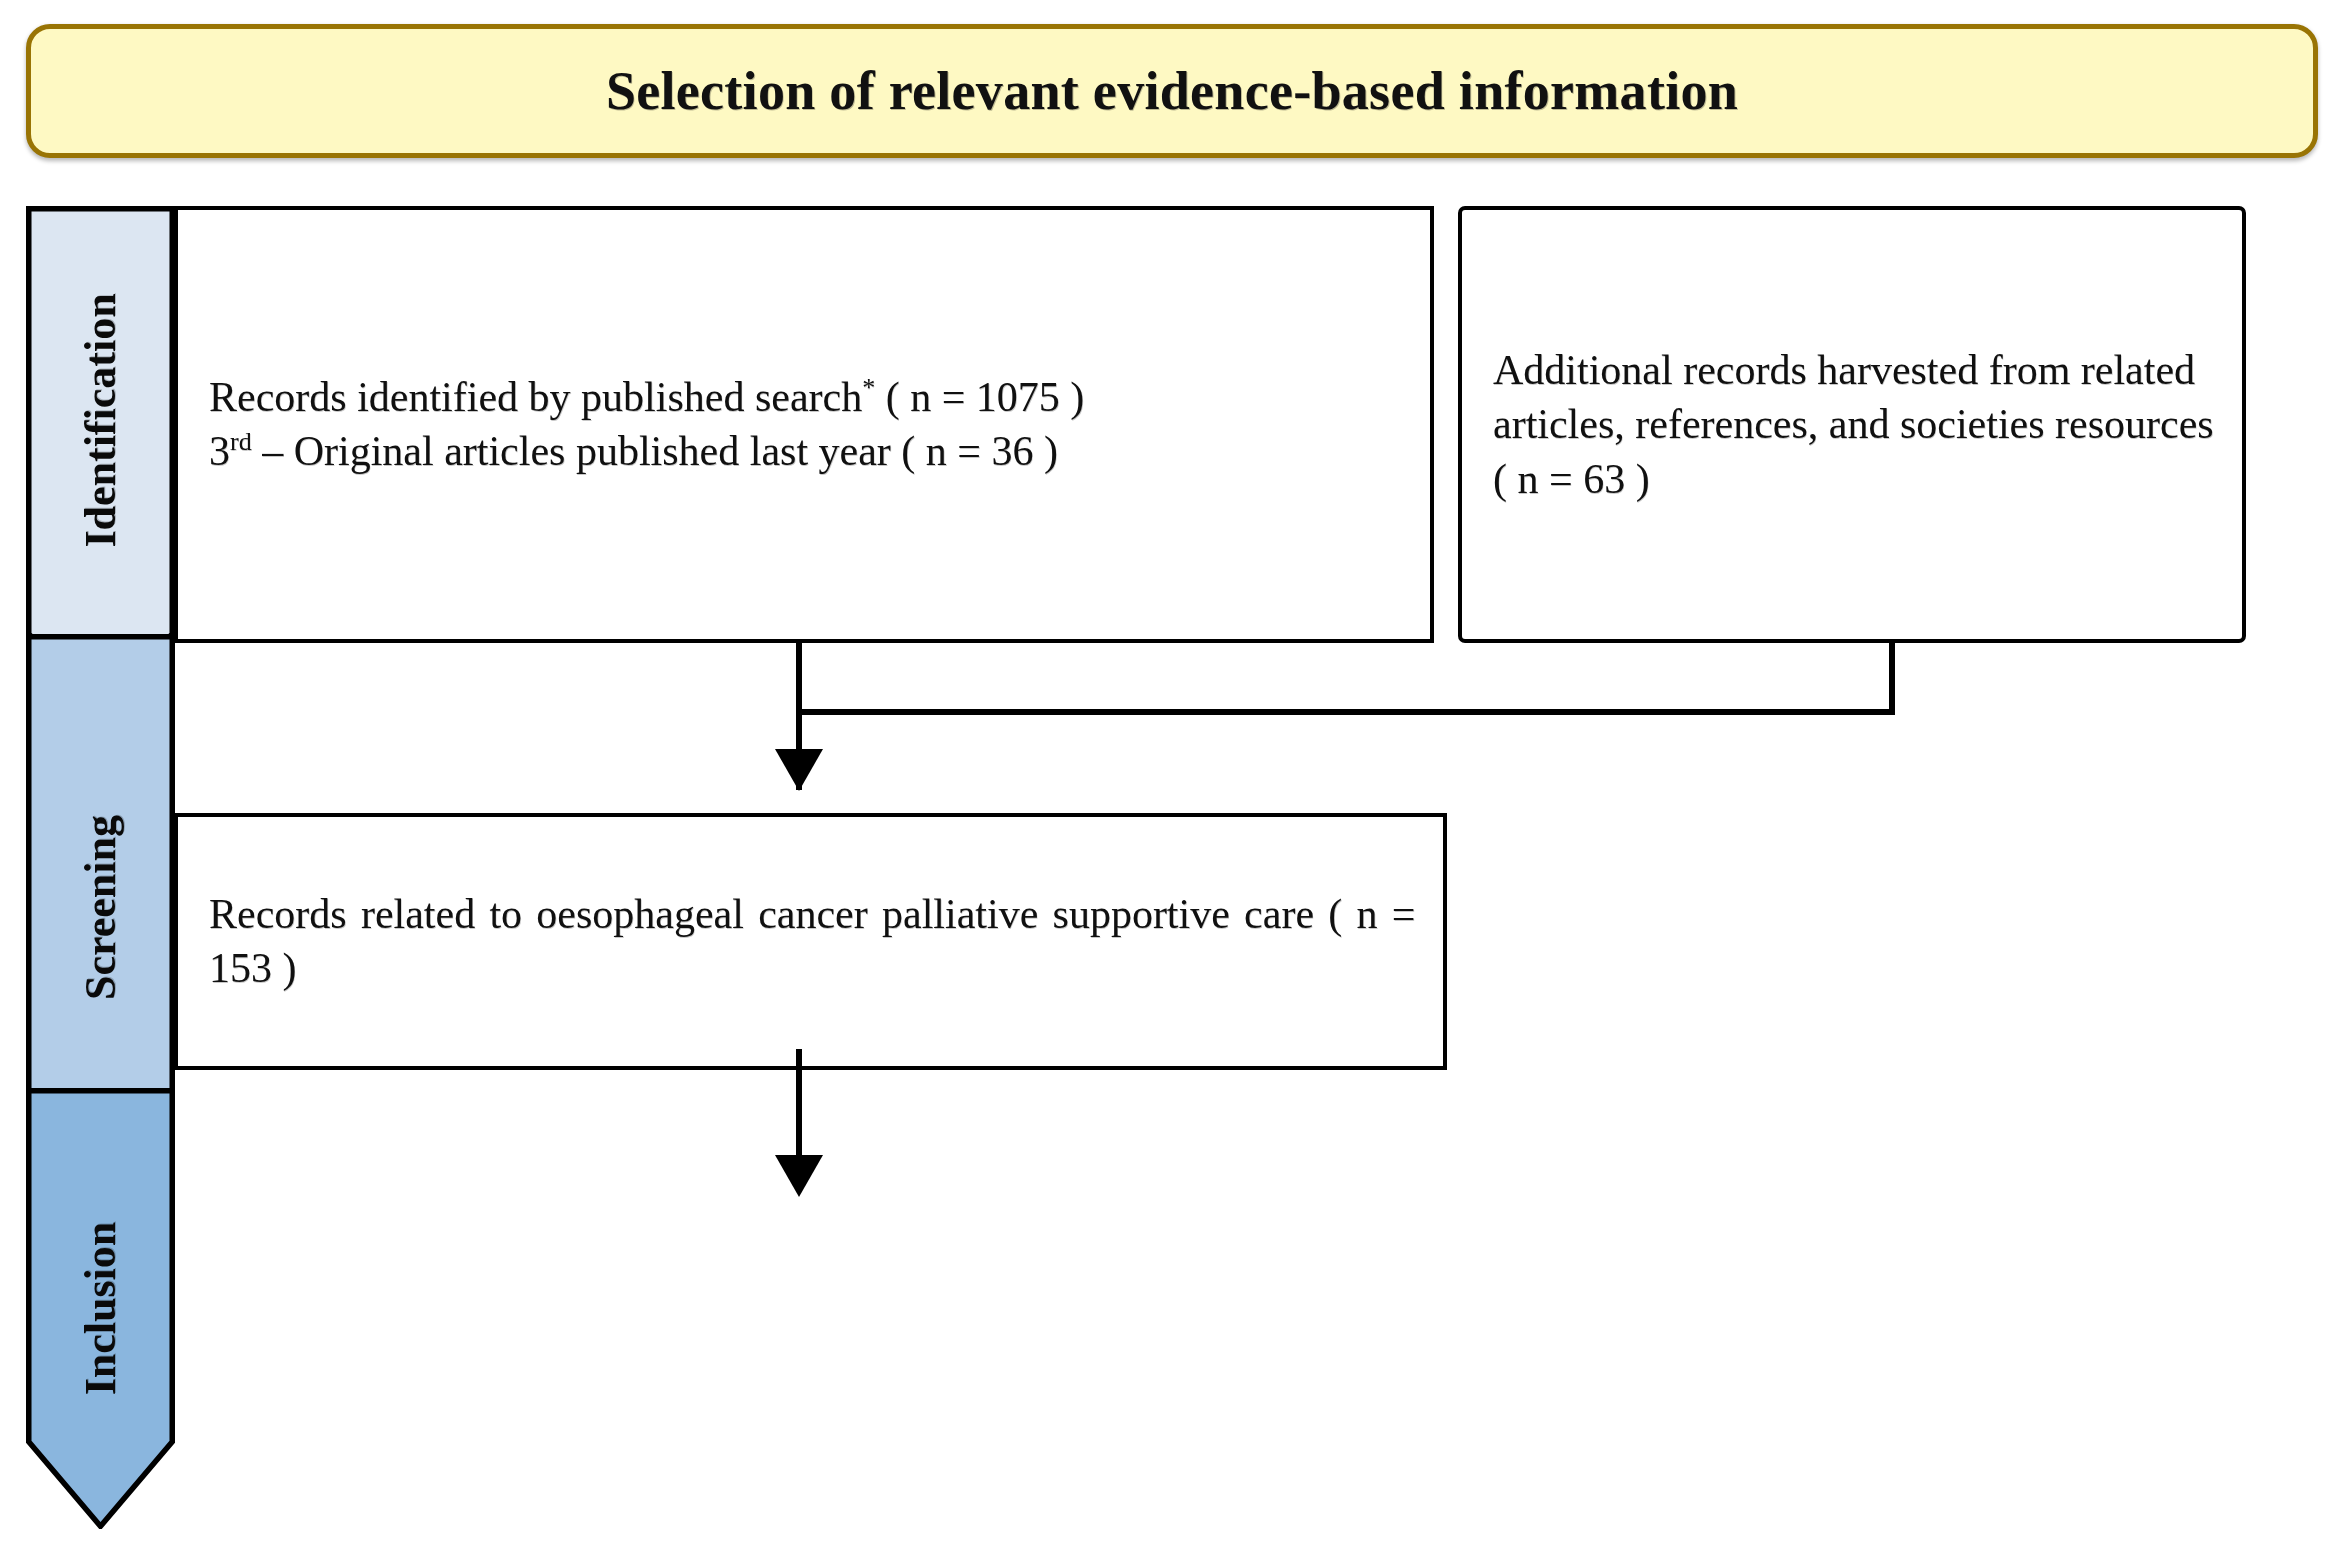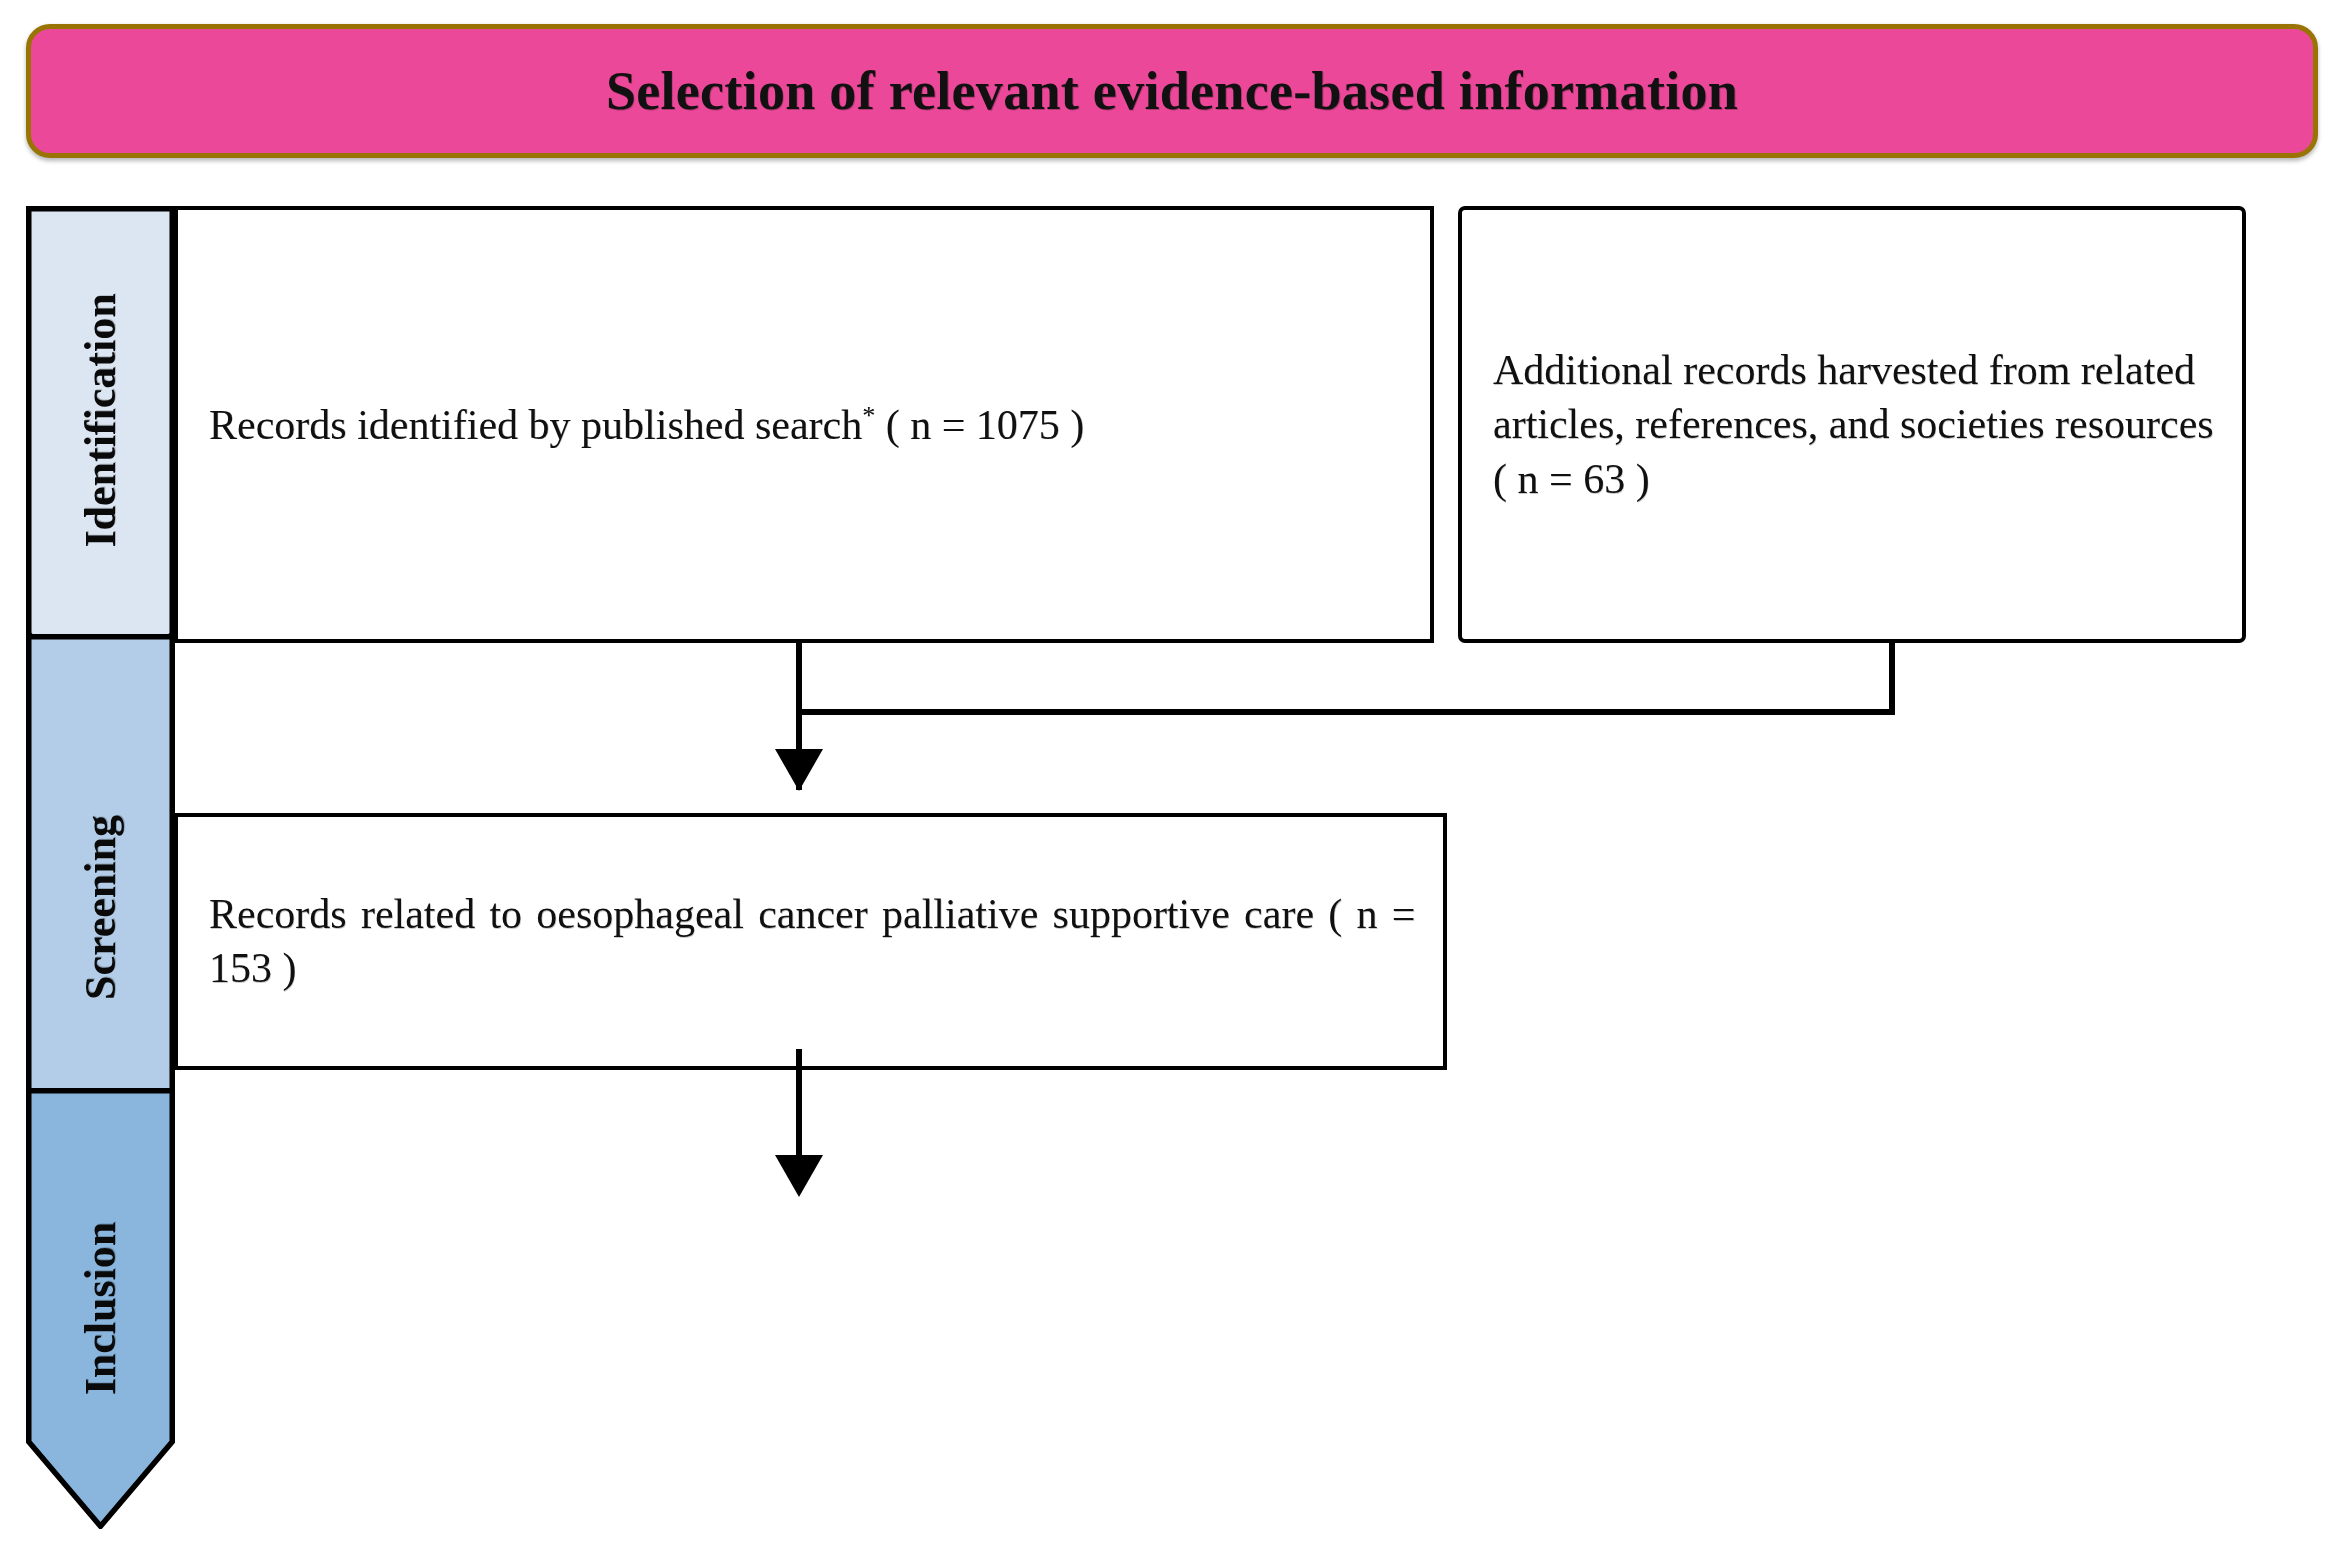--- a/index.html
+++ b/index.html
@@ -123,21 +123,21 @@
     border-left: 24px solid transparent;
     border-right: 24px solid transparent;
     border-top: 42px solid #000000;
   }
 </style>
 </head>
 <body>
 
 <div id="stage">
 
-  <div class="title-banner" style="background: #ec4899; border-color: rgb(153, 116, 4); justify-content: center;">
+  <div class="title-banner" style="background: #fef9c3; border-color: rgb(153, 116, 4); justify-content: center;">
     <div class="title-text">Selection of relevant evidence-based information</div>
   </div>
 
   <div class="chevron" style="top:206px; height:515px;">
     <svg width="149" height="515" viewBox="0 0 162 561" preserveAspectRatio="none">
       <polygon points="3,3 159,3 159,466 81,558 3,466" fill="#DCE6F2" stroke="#000000" stroke-width="6"></polygon>
     </svg>
     <div class="chev-label" style="top:0; height:428px;">
       <span>Identification</span>
     </div>
@@ -159,20 +159,23 @@
     <div class="chev-label" style="top:88px; height:265px;">
       <span>Inclusion</span>
     </div>
   </div>
 
   <div class="flowbox" style="left:174px; top:206px; width:1260px; height:437px;">
     <div class="inner">
       <p>
         <span>Records identified by published search</span><sup>*</sup><span> ( n = 1075 )</span>
       </p>
+      <p>
+        <span>3</span><sup>rd</sup><span> – Original articles published last year ( n = 36 )</span>
+      </p>
     </div>
   </div>
 
   <div class="flowbox" style="left:1458px; top:206px; width:788px; height:437px;border-radius:7px;">
     <div class="inner">
       <p>Additional records harvested from related articles, references, and societies resources ( n =  63 )</p>
     </div>
   </div>
 
   <div class="flowbox" style="left:174px; top:792px; width:1273px; height:257px;margin-top:21px;">

